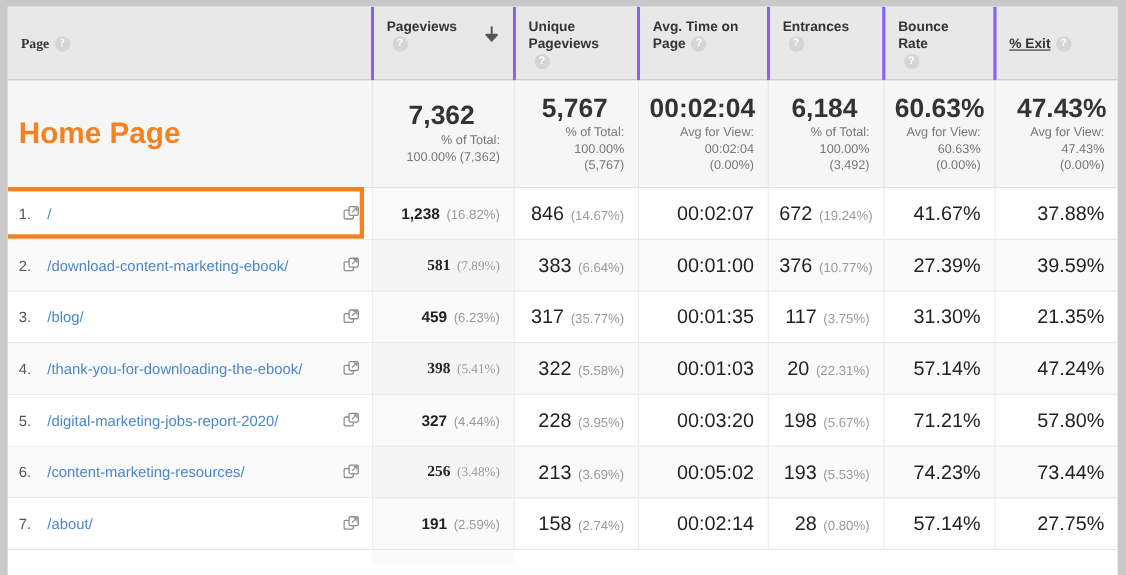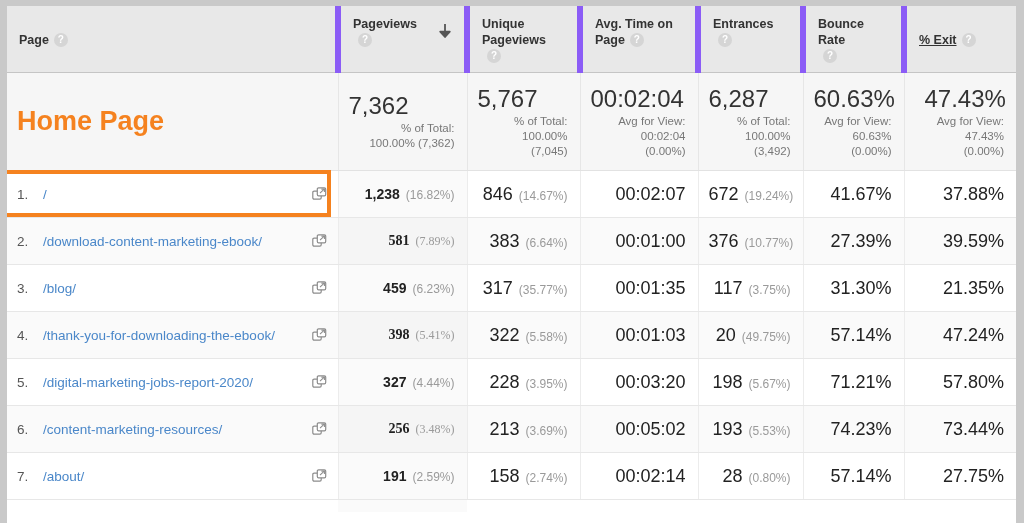--- a/index.html
+++ b/index.html
@@ -55,34 +55,34 @@
     table-layout: fixed;
     width: 1009px;
     font-size: 13px;
     color: #333;
   }
 
   
   thead th {
     background: #e8e8e8;
     border-bottom: 1px solid #c5c5c5;
-    border-right: 6px solid #8b5cf6;
+    border-right: 3px solid #8b5cf6;
     vertical-align: top;
     padding: 10px 10px 8px 12px;
     height: 56px;
     box-sizing: border-box;
     font-weight: bold;
     font-size: 12.5px;
     color: #333;
     text-align: left;
     position: relative;
     line-height: 16px;
   }
   thead th:last-child { border-right: none; text-decoration: underline; }
-  th.th-page { vertical-align: middle; }
+  th.th-page { vertical-align: middle; font-family: Liberation Serif, serif; }
   .th-label { display: inline; }
   .help {
     display: inline-block;
     width: 14px; height: 14px;
     border-radius: 50%;
     background: #d5d5d5;
     color: #ffffff;
     font-size: 10px;
     font-weight: bold;
     line-height: 14px;
@@ -114,23 +114,23 @@
   tbody tr.summary td:last-child { border-right: none; padding-left: 20px; }
   .sum-home {
     color: #f5821f;
     font-weight: bold;
     font-size: 27px;
     padding-left: 52px;
   }
   .sum-big {
     font-size: 24px;
     color: #333;
-    text-align: left;
+    text-align: center;
     line-height: 27px;
-    font-weight: normal;
+    font-weight: bold;
   }
   .sum-sub {
     font-size: 11.5px;
     color: #777;
     text-align: right;
     line-height: 15px;
     margin-top: 2px;
   }
 
   
@@ -288,33 +288,33 @@
             <div class="sum-sub">
               <div>% of Total:</div>
               <div>100.00% (7,362)</div>
             </div>
           </td>
           <td>
             <div class="sum-big">5,767</div>
             <div class="sum-sub">
               <div>% of Total:</div>
               <div>100.00%</div>
-              <div>(7,045)</div>
+              <div>(5,767)</div>
             </div>
           </td>
           <td>
             <div class="sum-big">00:02:04</div>
             <div class="sum-sub">
               <div>Avg for View:</div>
               <div>00:02:04</div>
               <div>(0.00%)</div>
             </div>
           </td>
           <td>
-            <div class="sum-big">6,287</div>
+            <div class="sum-big">6,184</div>
             <div class="sum-sub">
               <div>% of Total:</div>
               <div>100.00%</div>
               <div>(3,492)</div>
             </div>
           </td>
           <td>
             <div class="sum-big">60.63%</div>
             <div class="sum-sub">
               <div>Avg for View:</div>
@@ -377,21 +377,21 @@
           <tr class="data alt">
             <td class="page-cell"><span class="idx">4.</span><span class="purl">/thank-you-for-downloading-the-ebook/</span><span class="ext-icon"><svg width="15" height="15" viewBox="0 0 15 15" aria-hidden="true">
                   <rect x="0.8" y="4.6" width="8.4" height="8" rx="1.3" fill="#fff" stroke="#8c8c8c" stroke-width="1.2"></rect>
                   <rect x="5.3" y="1.3" width="8.4" height="8" rx="1.3" fill="#fff" stroke="#8c8c8c" stroke-width="1.2"></rect>
                   <path d="M8.0 6.6 L11.9 2.9" stroke="#8c8c8c" stroke-width="1.1"></path>
                   <path d="M9.4 2.6 L12.4 2.6 L12.4 5.5" fill="none" stroke="#8c8c8c" stroke-width="1.1"></path>
                 </svg></span></td>
             <td class="num c-pv"><span class="v-main">398</span><span class="v-pct">(5.41%)</span></td>
             <td class="num"><span class="v-plain">322</span><span class="v-pct">(5.58%)</span></td>
             <td class="num"><span class="v-plain">00:01:03</span></td>
-            <td class="num"><span class="v-plain">20</span><span class="v-pct">(49.75%)</span></td>
+            <td class="num"><span class="v-plain">20</span><span class="v-pct">(22.31%)</span></td>
             <td class="num"><span class="v-plain">57.14%</span></td>
             <td class="num"><span class="v-plain">47.24%</span></td>
           </tr>
           <tr class="data">
             <td class="page-cell"><span class="idx">5.</span><span class="purl">/digital-marketing-jobs-report-2020/</span><span class="ext-icon"><svg width="15" height="15" viewBox="0 0 15 15" aria-hidden="true">
                   <rect x="0.8" y="4.6" width="8.4" height="8" rx="1.3" fill="#fff" stroke="#8c8c8c" stroke-width="1.2"></rect>
                   <rect x="5.3" y="1.3" width="8.4" height="8" rx="1.3" fill="#fff" stroke="#8c8c8c" stroke-width="1.2"></rect>
                   <path d="M8.0 6.6 L11.9 2.9" stroke="#8c8c8c" stroke-width="1.1"></path>
                   <path d="M9.4 2.6 L12.4 2.6 L12.4 5.5" fill="none" stroke="#8c8c8c" stroke-width="1.1"></path>
                 </svg></span></td>

